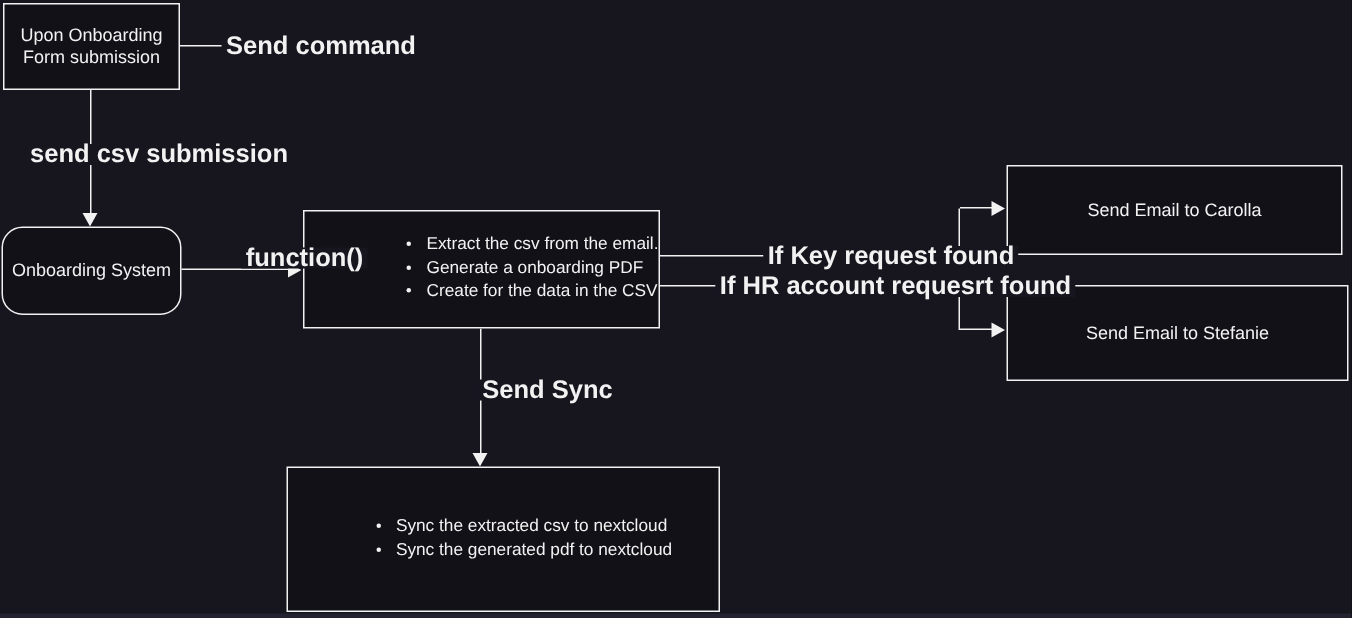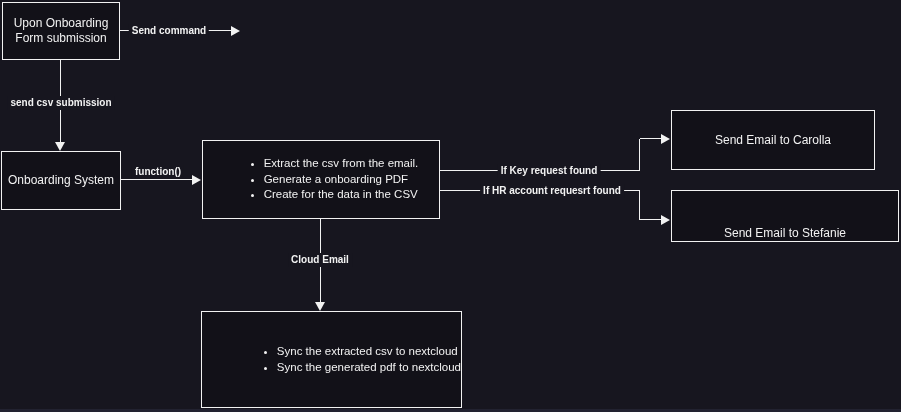--- a/index.html
+++ b/index.html
@@ -35,23 +35,24 @@
     padding-left:40px;
     font-size:11.5px;
   }
   .node ul li{white-space:nowrap;line-height:15.5px;}
   .line{position:absolute;background:var(--stroke);}
   .edge-label{
     position:absolute;
     transform:translate(-50%,-50%);
     background:var(--bg);
     padding:0 3px;
-    font-size:10px;font-weight:700;
+    font-size:17px;font-weight:700;
     white-space:nowrap;
     line-height:14px;
+    margin-left:45px;
   }
   .arrow{position:absolute;width:0;height:0;}
   .arrow.right{border-top:5px solid transparent;border-bottom:5px solid transparent;border-left:9px solid var(--stroke);}
   .arrow.down{border-left:5px solid transparent;border-right:5px solid transparent;border-top:9px solid var(--stroke);}
   .bottom-strip{position:absolute;left:0;top:409px;width:901px;height:3px;background:var(--strip);}
 </style>
 </head>
 <body>
 
 <div class="canvas">
@@ -79,48 +80,48 @@
   <div class="arrow down" style="left:315px;top:302px;"></div>
 
   <div class="node" style="left:2px;top:2px;width:118px;height:58px;">
     <div>
       <span class="lbl">Upon Onboarding</span>
       <span class="lbl">Form submission</span>
     </div>
   </div>
 
 
-  <div class="node" style="left:1px;top:151px;width:120px;height:59px;">
+  <div class="node" style="left:1px;top:151px;width:120px;height:59px;border-radius:14px;">
     <span class="lbl">Onboarding System</span>
   </div>
 
-  <div class="node" style="left:202px;top:140px;width:238px;height:79px;justify-content:center;">
+  <div class="node" style="left:202px;top:140px;width:238px;height:79px;justify-content:flex-end;">
     <ul>
       <li>Extract the csv from the email.</li>
       <li>Generate a onboarding PDF</li>
       <li>Create for the data in the CSV</li>
     </ul>
   </div>
 
-  <div class="node" style="left:671px;top:110px;width:204px;height:60px;">
+  <div class="node" style="left:671px;top:110px;width:224px;height:60px;">
     <span class="lbl">Send Email to Carolla</span>
   </div>
 
-  <div class="node" style="left:671px;top:190px;width:228px;height:52px;align-items:flex-end;">
+  <div class="node" style="left:671px;top:190px;width:228px;height:64px;">
     <span class="lbl">Send Email to Stefanie</span>
   </div>
 
-  <div class="node" style="left:191px;top:311px;width:261px;height:97px;justify-content:flex-end;margin-left:10px;">
+  <div class="node" style="left:191px;top:311px;width:289px;height:97px;justify-content:center;">
     <ul style="padding-left:41px;">
       <li>Sync the extracted csv to nextcloud</li>
       <li>Sync the generated pdf to nextcloud</li>
     </ul>
   </div>
 
   <div class="edge-label" style="left:169px;top:31px;">Send command</div>
   <div class="edge-label" style="left:61px;top:103px;">send csv submission</div>
   <div class="edge-label" style="left:158px;top:172px;">function()</div>
   <div class="edge-label" style="left:549px;top:171px;">If Key request found</div>
   <div class="edge-label" style="left:552px;top:191px;text-align:center;">If HR account requesrt found</div>
-  <div class="edge-label" style="left:320px;top:260px;">Cloud Email</div>
+  <div class="edge-label" style="left:320px;top:260px;">Send Sync</div>
 
   <div class="bottom-strip"></div>
 </div>
 
 </body></html>

